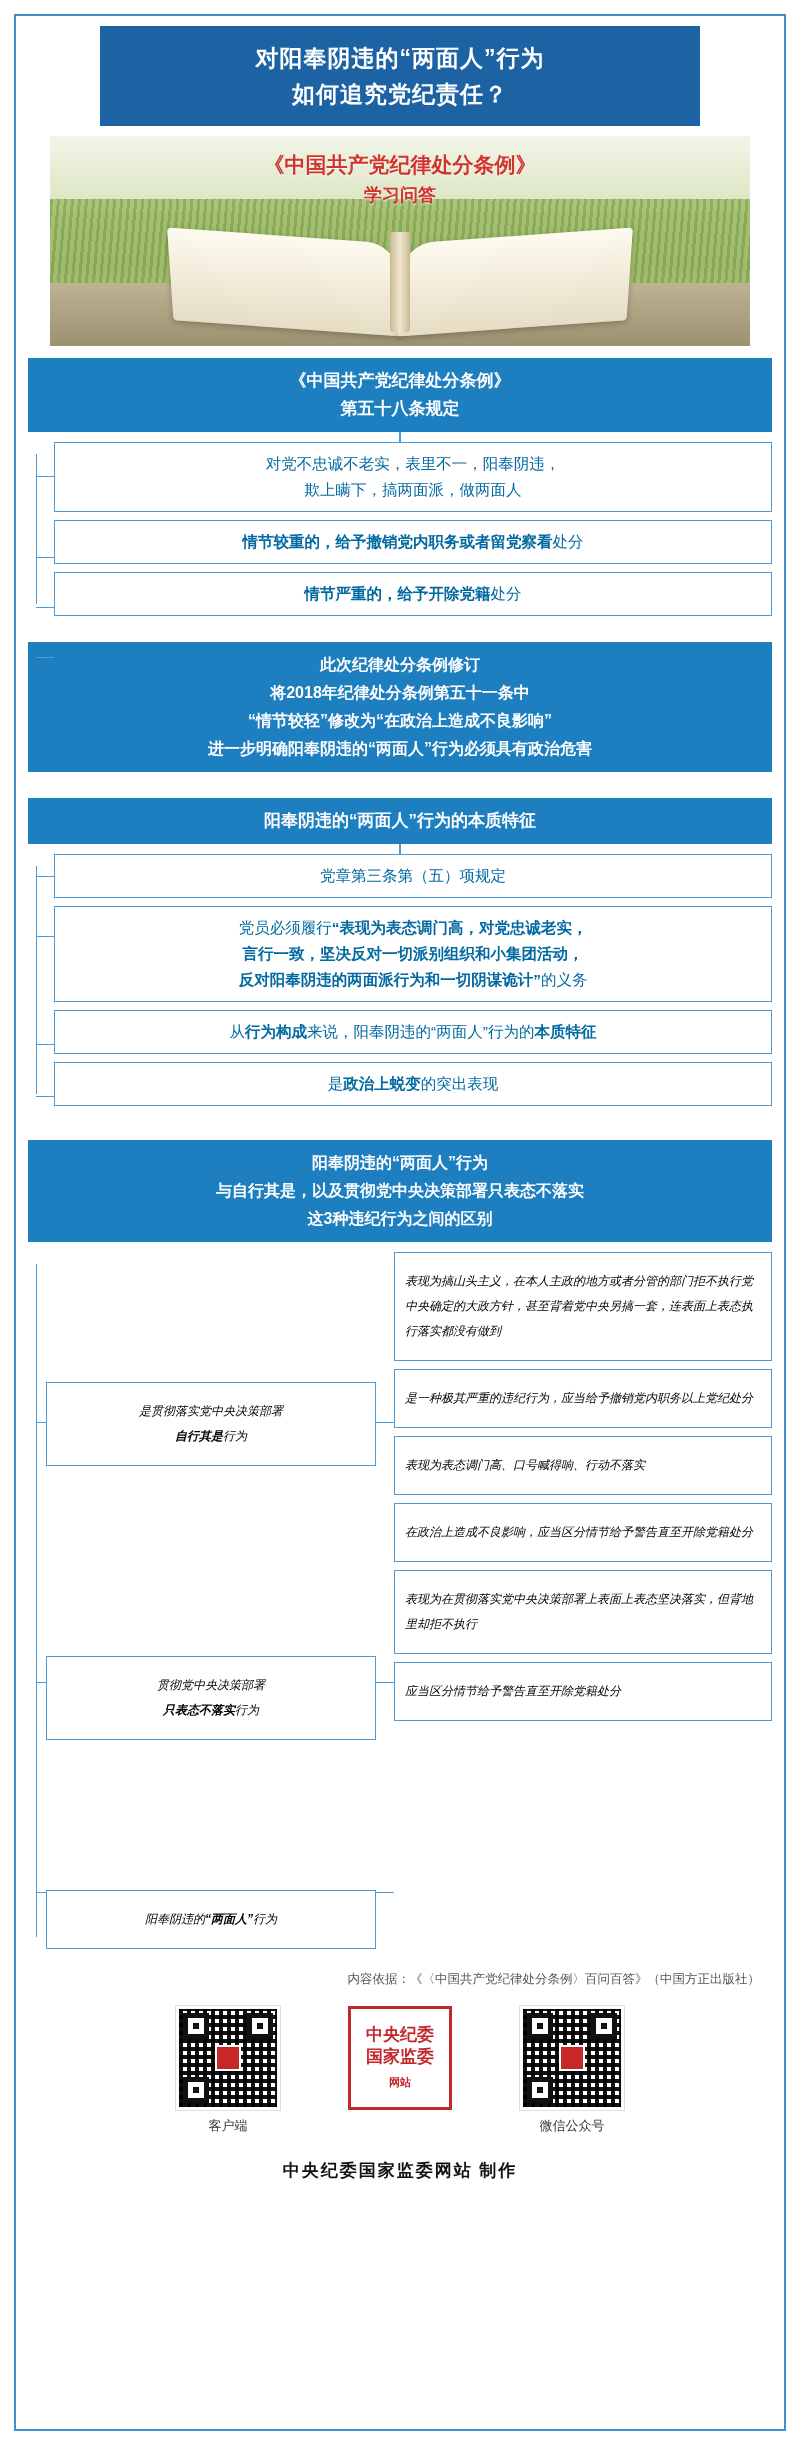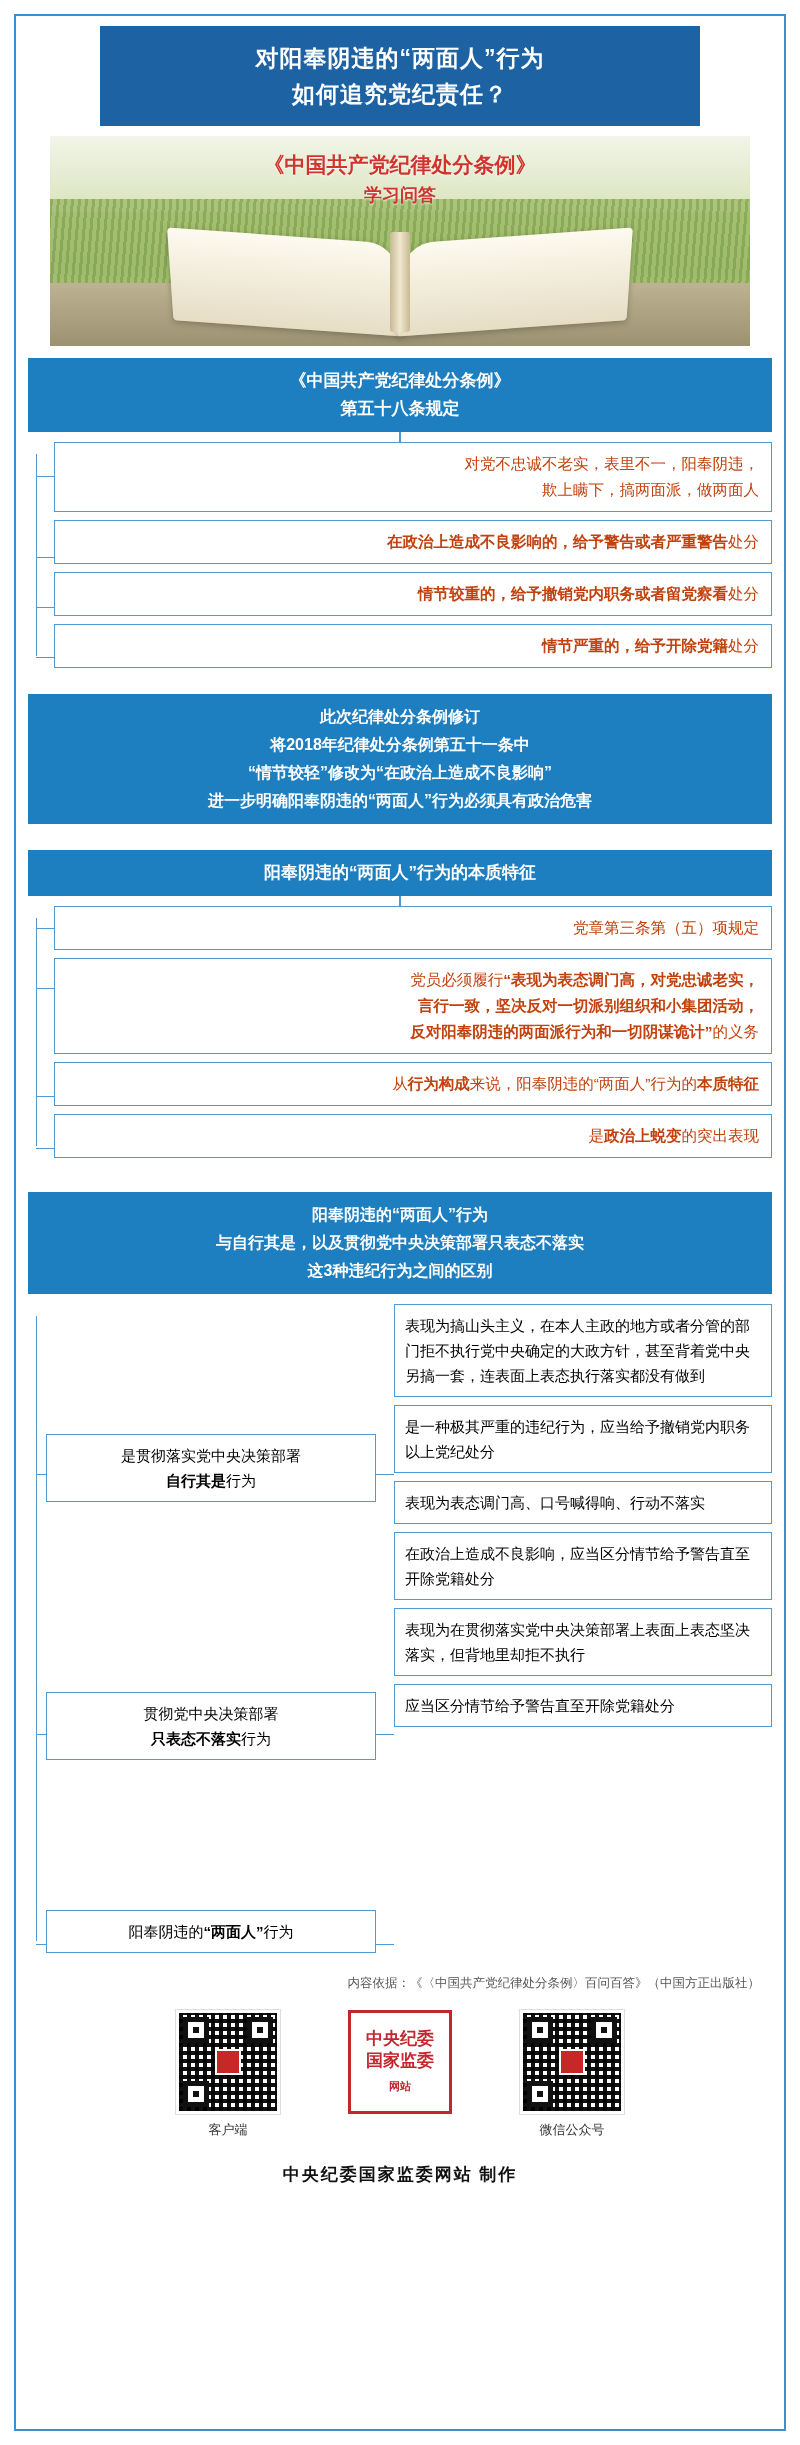--- a/index.html
+++ b/index.html
@@ -99,25 +99,25 @@
     text-align: center;
     font-weight: bold;
     font-size: 17px;
     line-height: 28px;
     padding: 9px 12px;
   }
   .blue-bar.small { font-size: 16px; }
   .box {
     border: 1.5px solid #4f9ad4;
     background: #ffffff;
-    color: #c2410c;
+    color: #0369a1;
     font-size: 15.5px;
     line-height: 26px;
     padding: 8px 12px;
-    text-align: right;
+    text-align: center;
   }
   .b { font-weight: bold; }
   .section { margin-top: 12px; }
   .row { display: flex; }
   
   .bracket-col {
     width: 26px;
     position: relative;
     flex: none;
   }
@@ -142,23 +142,24 @@
     height: 10px;
   }
   
   .cmp { display: flex; margin-top: 10px; }
   .cmp-left { width: 330px; flex: none; }
   .cmp-mid { width: 18px; flex: none; position: relative; }
   .cmp-right { flex: 1; }
   .cmp-left .cell, .cmp-right .cell {
     border: 1.5px solid #4f9ad4;
     background: #fff;
-    font-size: 15px;
+    font-size: 12px;
     line-height: 25px;
-    padding: 8px 10px;
+    padding: 16px 10px;
+    font-style: italic;
   }
   .cmp-left .cell { text-align: center; }
   .cmp-right .cell { text-align: left; }
   .gap8 { height: 8px; }
   
   .source-note {
     margin-top: 22px;
     text-align: right;
     font-size: 12.5px;
     color: #555;
@@ -253,23 +254,20 @@
         <div class="bracket-col">
           <div class="tick" style="top:34px;"></div>
           <div class="tick" style="top:115px;"></div>
           <div class="tick" style="top:165px;"></div>
           <div class="tick" style="top:215px;"></div>
         </div>
         <div class="stack">
           <div class="box">
             <div>对党不忠诚不老实，表里不一，阳奉阴违，</div>
             <div>欺上瞒下，搞两面派，做两面人</div>
-          </div>
-          <div class="box">
-            <span class="b">在政治上造成不良影响的，</span><span class="b">给予警告或者严重警告</span><span>处分</span>
           </div>
           <div class="box">
             <span class="b">情节较重的，</span><span class="b">给予撤销党内职务或者留党察看</span><span>处分</span>
           </div>
           <div class="box">
             <span class="b">情节严重的，</span><span class="b">给予开除党籍</span><span>处分</span>
           </div>
         </div>
       </div>
     </div>

